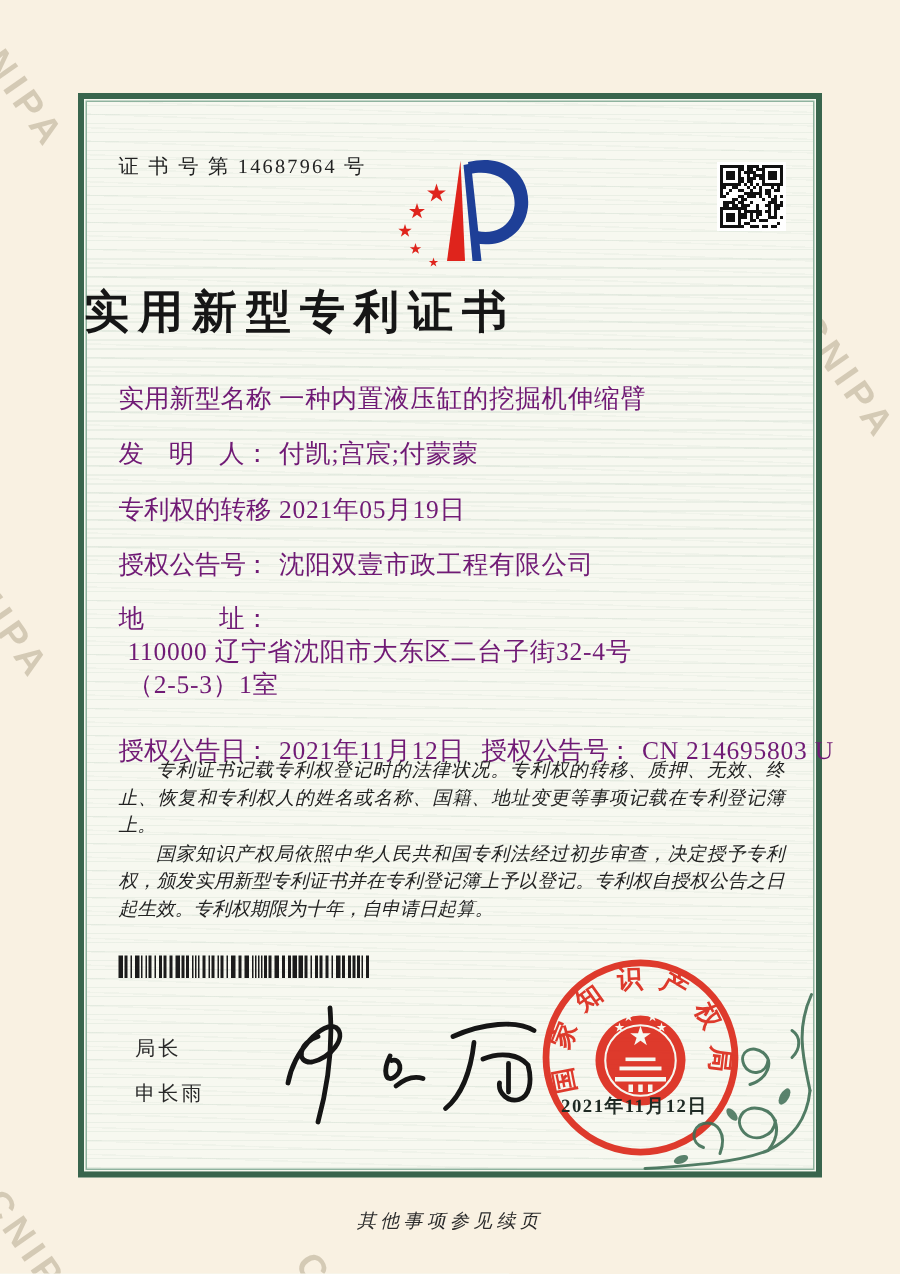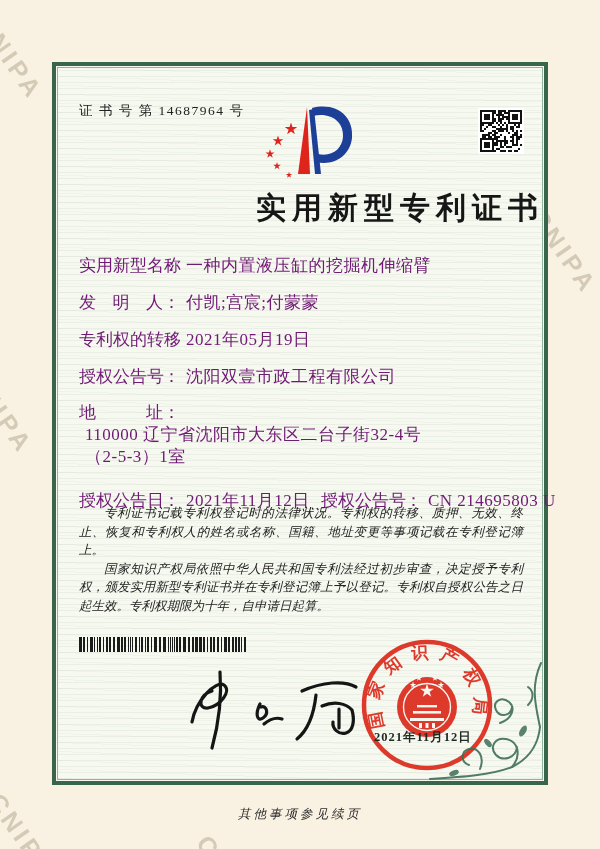--- a/index.html
+++ b/index.html
@@ -28,21 +28,21 @@
   .frame .texture{
     position:absolute;inset:2px;pointer-events:none;
     background:
       repeating-linear-gradient(0deg, rgba(120,160,135,0.10) 0 1px, transparent 1px 6px),
       repeating-linear-gradient(2deg, rgba(120,160,135,0.06) 0 1px, transparent 1px 9px);
   }
   .cert-no{position:absolute;left:23px;top:36px;font-size:13.5px;letter-spacing:1.5px;color:#222;}
   .qr{position:absolute;right:20px;top:42px;width:42px;height:42px;background:#fff;padding:2px;}
   .logo{position:absolute;left:196px;top:30px;}
   .title{
-    position:absolute;left:0;top:122px;width:100%;text-align:right;
+    position:absolute;left:0;top:122px;width:100%;text-align:left;
     font-size:30px;font-weight:700;letter-spacing:6px;color:#161616;
   }
   .fields{position:absolute;left:23px;top:188px;width:444px;font-size:17px;color:#701a75;}
   .frow{line-height:23px;margin-bottom:14px;white-space:nowrap;}
   .frow.wrap{white-space:normal;line-height:22px;margin-bottom:16px;text-decoration:underline;}
   .flabel{
     display:inline-block;width:84px;vertical-align:top;
     text-align:justify;text-align-last:justify;
   }
   .fcolon{display:inline-block;vertical-align:top;}
@@ -380,20 +380,24 @@
     </div>
   </div>
 
   <div class="body-text">
     <p>专利证书记载专利权登记时的法律状况。专利权的转移、质押、无效、终止、恢复和专利权人的姓名或名称、国籍、地址变更等事项记载在专利登记簿上。</p>
     <p>国家知识产权局依照中华人民共和国专利法经过初步审查，决定授予专利权，颁发实用新型专利证书并在专利登记簿上予以登记。专利权自授权公告之日起生效。专利权期限为十年，自申请日起算。</p>
   </div>
 
   <div id="barcode" class="barcode"><b style="width:3px;margin-right:1px"></b><b style="width:2px;margin-right:2px"></b><b style="width:1px;margin-right:2px"></b><b style="width:3px;margin-right:1px"></b><b style="width:1px;margin-right:2px"></b><b style="width:1px;margin-right:1px"></b><b style="width:2px;margin-right:2px"></b><b style="width:1px;margin-right:2px"></b><b style="width:2px;margin-right:1px"></b><b style="width:2px;margin-right:2px"></b><b style="width:2px;margin-right:2px"></b><b style="width:3px;margin-right:1px"></b><b style="width:2px;margin-right:1px"></b><b style="width:2px;margin-right:2px"></b><b style="width:1px;margin-right:1px"></b><b style="width:1px;margin-right:1px"></b><b style="width:1px;margin-right:2px"></b><b style="width:2px;margin-right:2px"></b><b style="width:1px;margin-right:1px"></b><b style="width:2px;margin-right:2px"></b><b style="width:1px;margin-right:1px"></b><b style="width:2px;margin-right:2px"></b><b style="width:1px;margin-right:2px"></b><b style="width:3px;margin-right:2px"></b><b style="width:2px;margin-right:2px"></b><b style="width:3px;margin-right:2px"></b><b style="width:1px;margin-right:1px"></b><b style="width:1px;margin-right:1px"></b><b style="width:1px;margin-right:1px"></b><b style="width:1px;margin-right:1px"></b><b style="width:2px;margin-right:1px"></b><b style="width:2px;margin-right:2px"></b><b style="width:3px;margin-right:2px"></b><b style="width:2px;margin-right:2px"></b><b style="width:2px;margin-right:1px"></b><b style="width:3px;margin-right:1px"></b><b style="width:3px;margin-right:1px"></b><b style="width:2px;margin-right:2px"></b><b style="width:1px;margin-right:2px"></b><b style="width:2px;margin-right:1px"></b><b style="width:2px;margin-right:2px"></b><b style="width:2px;margin-right:2px"></b><b style="width:1px;margin-right:2px"></b><b style="width:3px;margin-right:1px"></b><b style="width:2px;margin-right:2px"></b><b style="width:2px;margin-right:1px"></b><b style="width:2px;margin-right:1px"></b><b style="width:2px;margin-right:1px"></b><b style="width:1px;margin-right:2px"></b><b style="width:2px;margin-right:2px"></b></div>
 
+  <div class="signer">
+    <div>局长</div>
+    <div>申长雨</div>
+  </div>
 
   <svg class="signature" width="210" height="95" viewBox="0 0 210 95">
     <g fill="none" stroke="#151515" stroke-width="3.2" stroke-linecap="round" stroke-linejoin="round">
       <path d="M30,58 C34,36 54,16 62,21 C70,27 58,42 46,44 C35,45 37,31 50,27"></path>
       <path d="M58,8 C60,34 56,62 50,84"></path>
       <path d="M98,40 C93,50 95,58 101,54 C107,50 105,41 99,43"></path>
       <path d="M102,60 C108,55 114,53 120,55"></path>
       <path d="M140,27 C160,18 182,16 194,23"></path>
       <path d="M154,31 C152,49 146,66 135,75"></path>
       <path d="M160,42 C172,37 184,39 190,46 C193,57 191,67 184,69 C177,71 170,65 171,58"></path>

